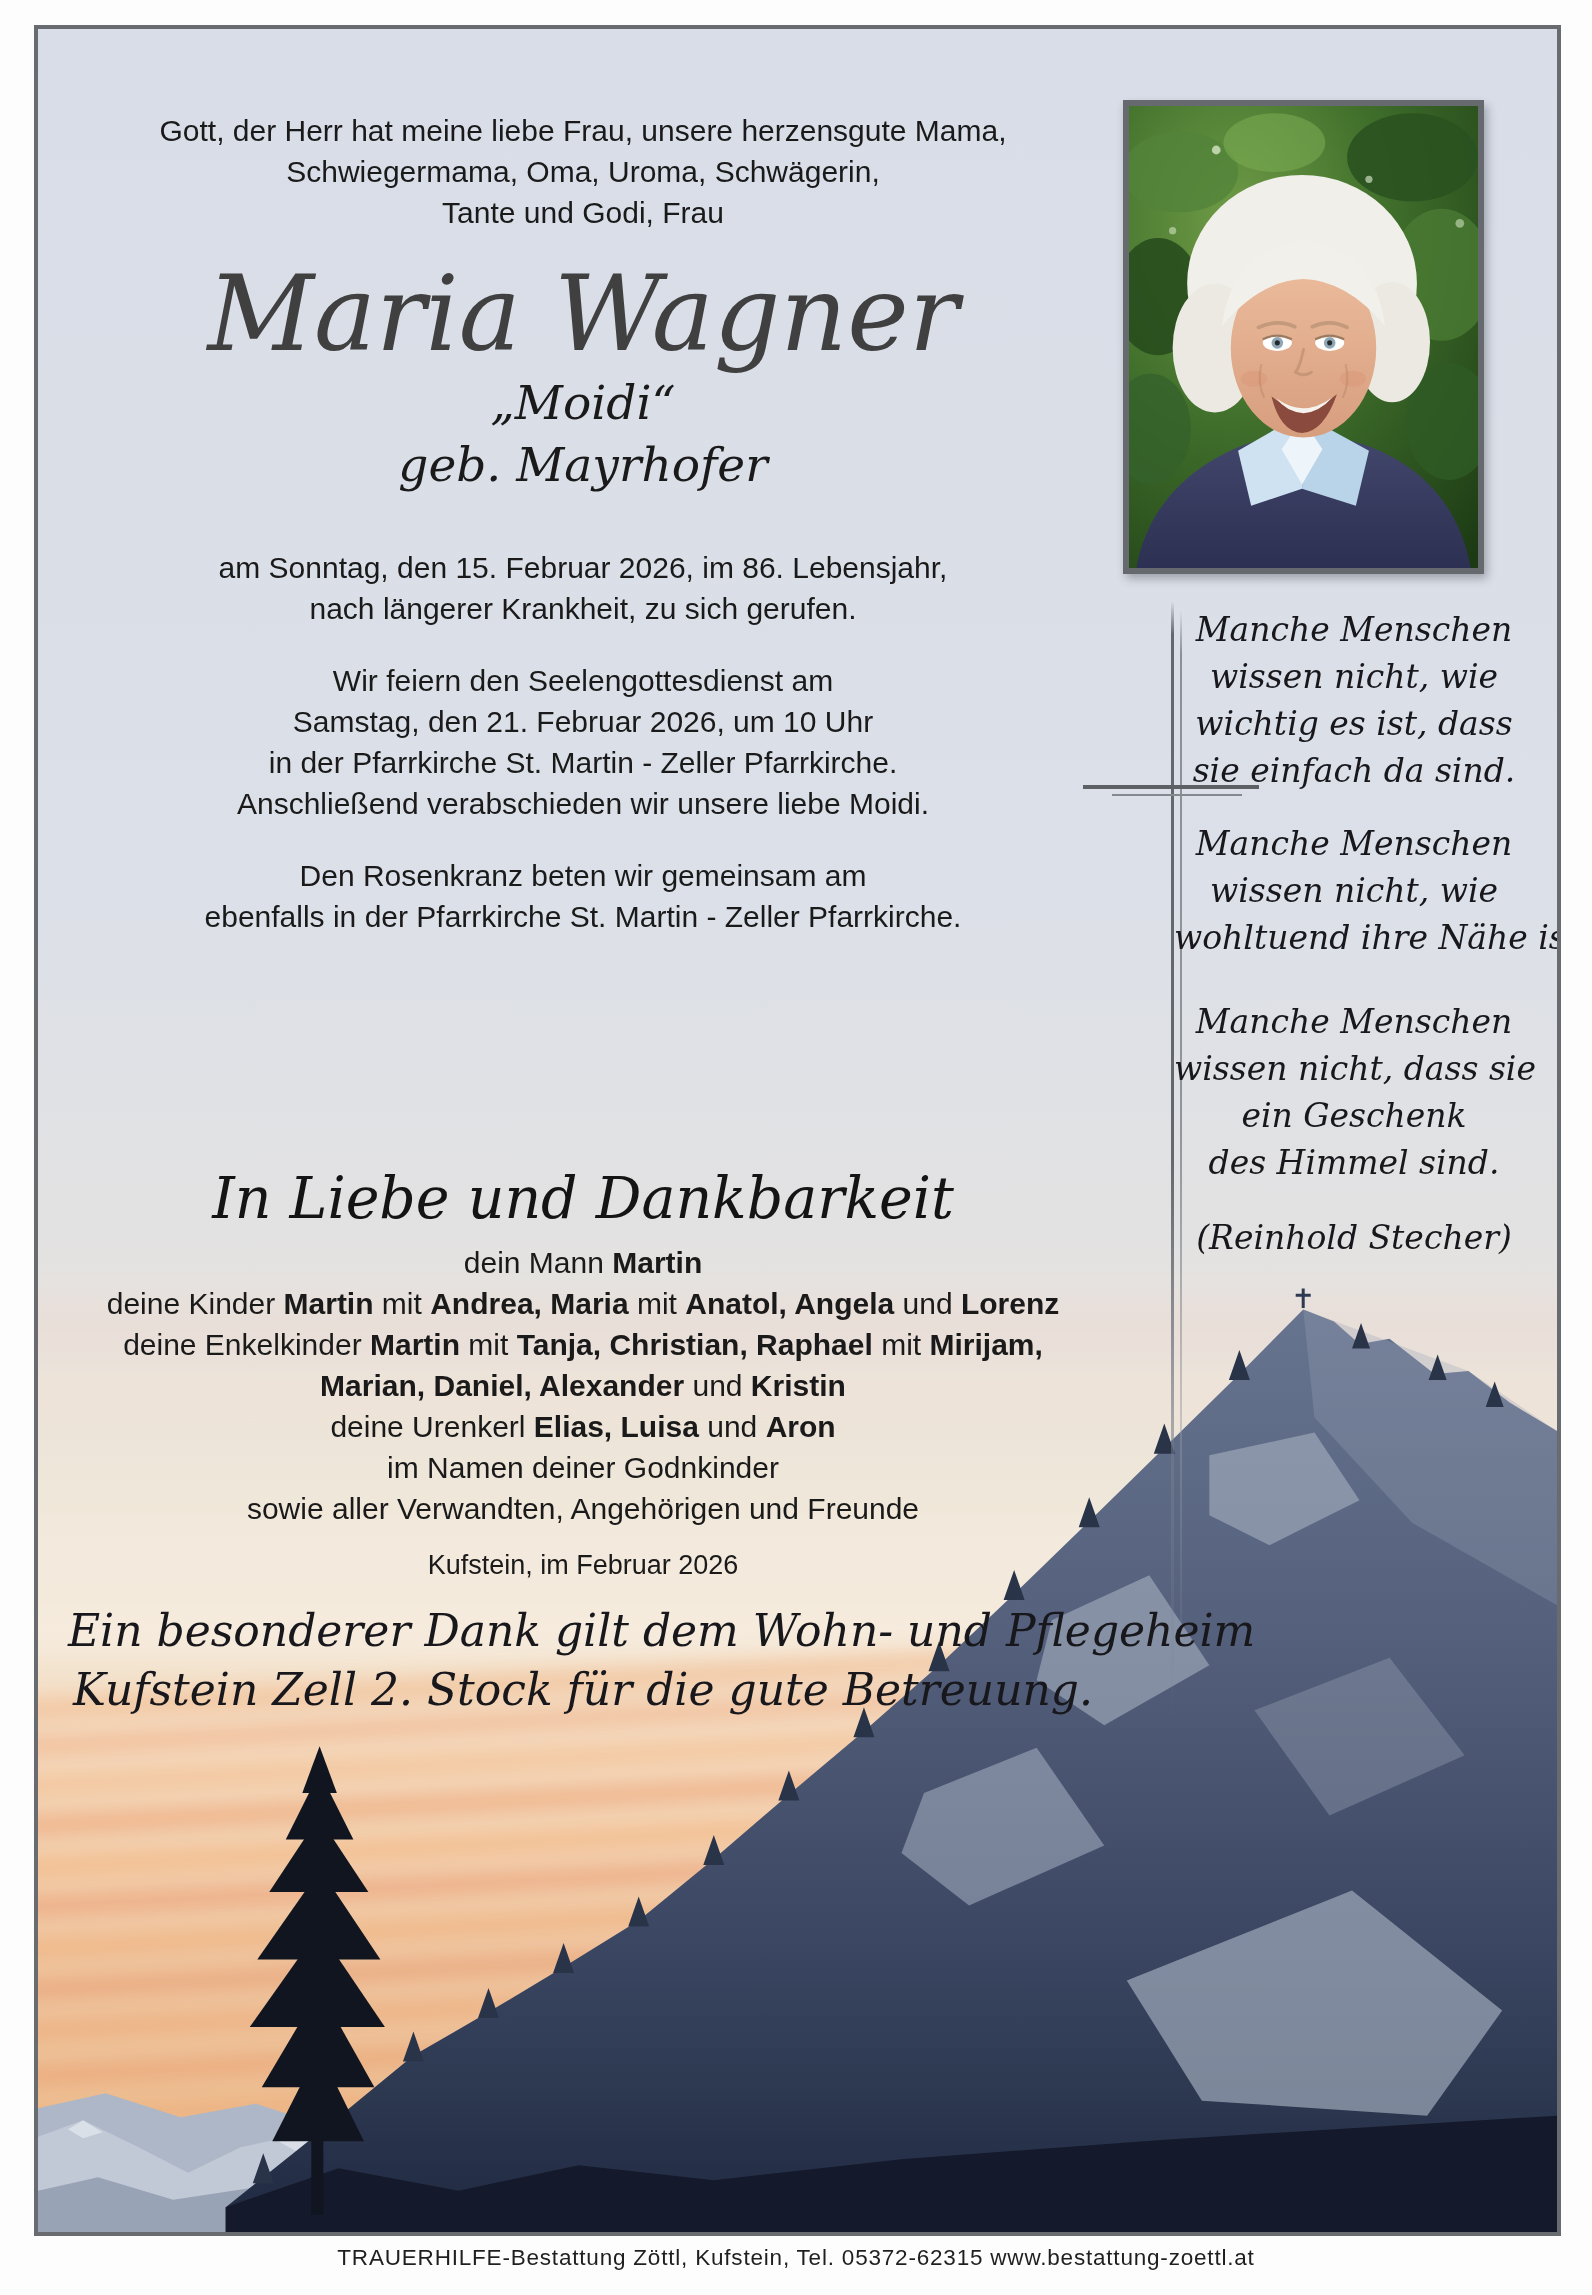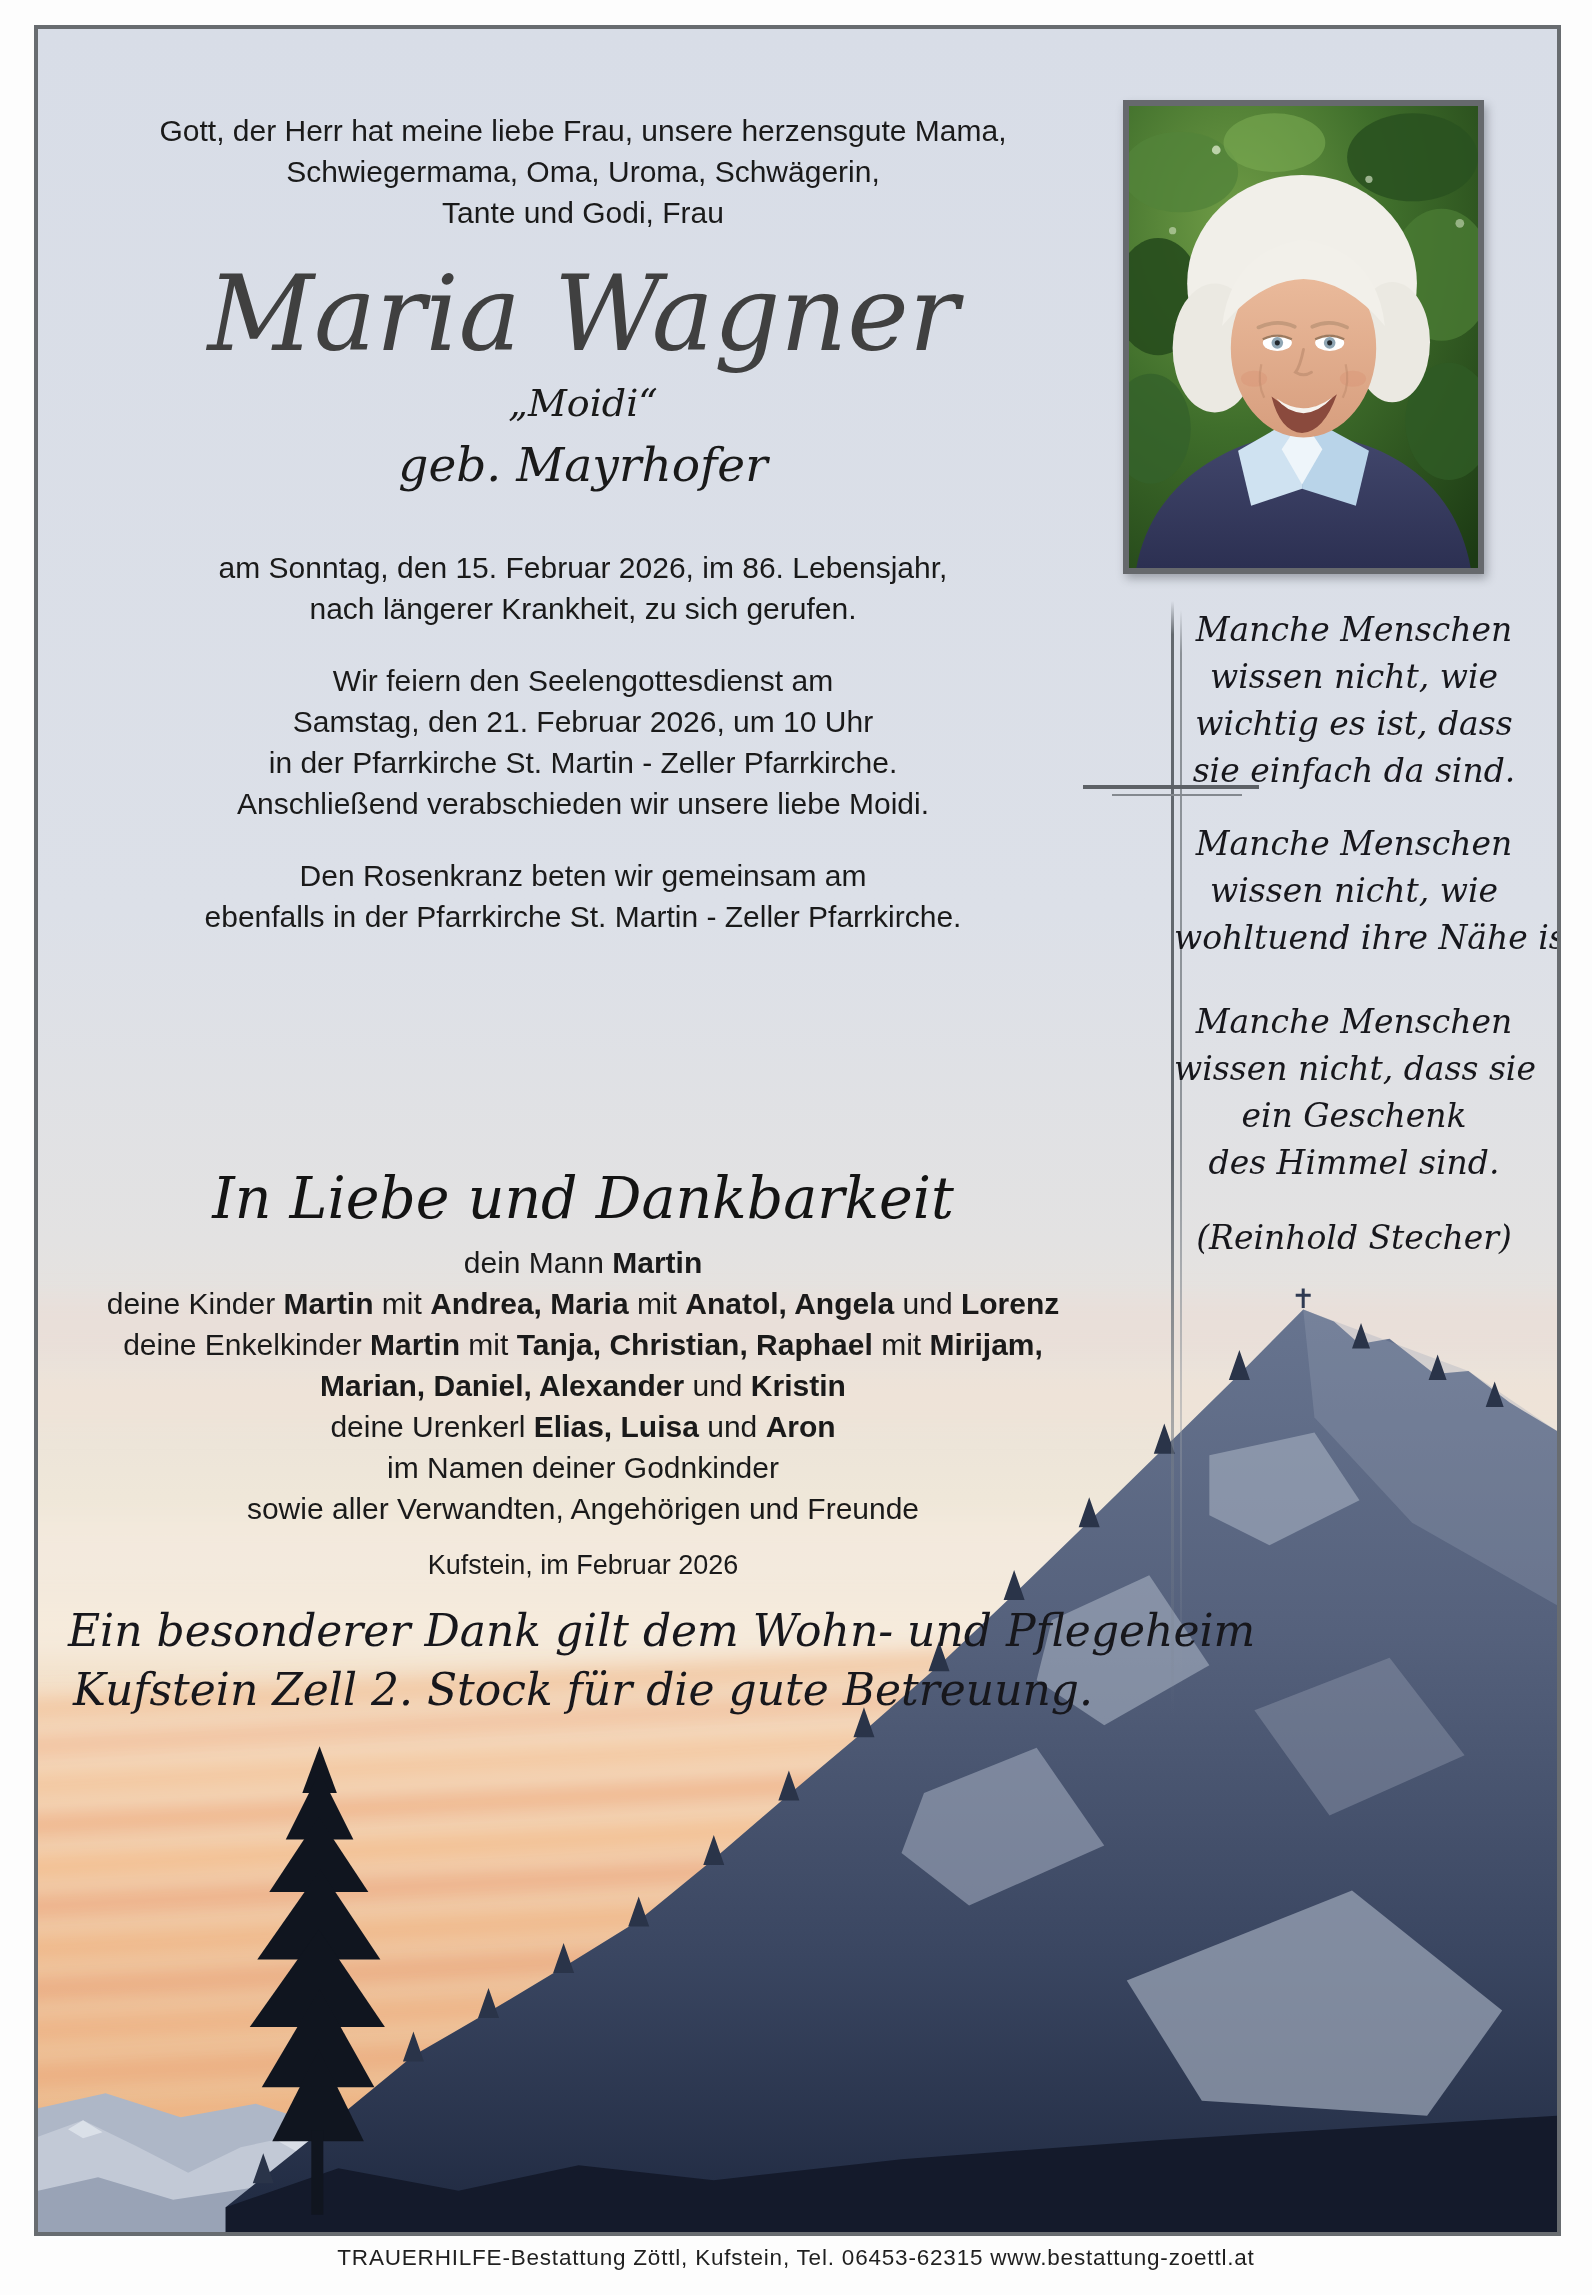--- a/index.html
+++ b/index.html
@@ -14,21 +14,21 @@
     box-shadow: inset 0 0 0 1.5px rgba(255,255,255,0.22);
   }
   .scene { position:absolute; left:0; top:0; width:1519px; height:2203px; z-index:0; }
   
   .blk { position:absolute; left:30px; width:1030px; text-align:center; z-index:3; }
   .sans { font-size:30px; line-height:41px; font-weight:400; }
   .sans .b, .bline { font-weight:normal; }
   .nowrap { white-space:nowrap; }
   .script { font-family:"DejaVu Serif", serif; font-style:italic; }
   .name-blk { top:221px; font-size:104px; line-height:128px; color:#404040; }
-  .nick-blk { top:344px; font-size:38px; line-height:60px; }
+  .nick-blk { top:344px; font-size:47px; line-height:60px; }
   .geb-blk  { top:406px; font-size:47px; line-height:60px; }
   .opening-blk { top:81px; }
   .death-blk { top:518px; }
   .service-blk { top:631px; }
   .rosary-blk { top:826px; }
   .laying-blk { top:979px; }
   .farewell-blk { top:1130px; font-size:57px; line-height:79px; color:#141414; }
   .family-blk { top:1213px; }
   .placedate-blk { top:1519px; font-size:27px; line-height:35px; }
   .thanks-blk { top:1572px; font-size:44px; line-height:59px; color:#17171c; }
@@ -300,16 +300,16 @@
       <div class="pl">wissen nicht, dass sie</div>
       <div class="pl">ein Geschenk</div>
       <div class="pl">des Himmel sind.</div>
     </div>
     <div class="poem-blk author-blk">
       <div class="pl">(Reinhold Stecher)</div>
     </div>
 
   </div>
 
-  <div class="footer">TRAUERHILFE-Bestattung Zöttl, Kufstein, Tel. 06453-62315 www.bestattung-zoettl.at</div>
+  <div class="footer">TRAUERHILFE-Bestattung Zöttl, Kufstein, Tel. 05372-62315 www.bestattung-zoettl.at</div>
 
 </div>
 
 
 </body></html>

